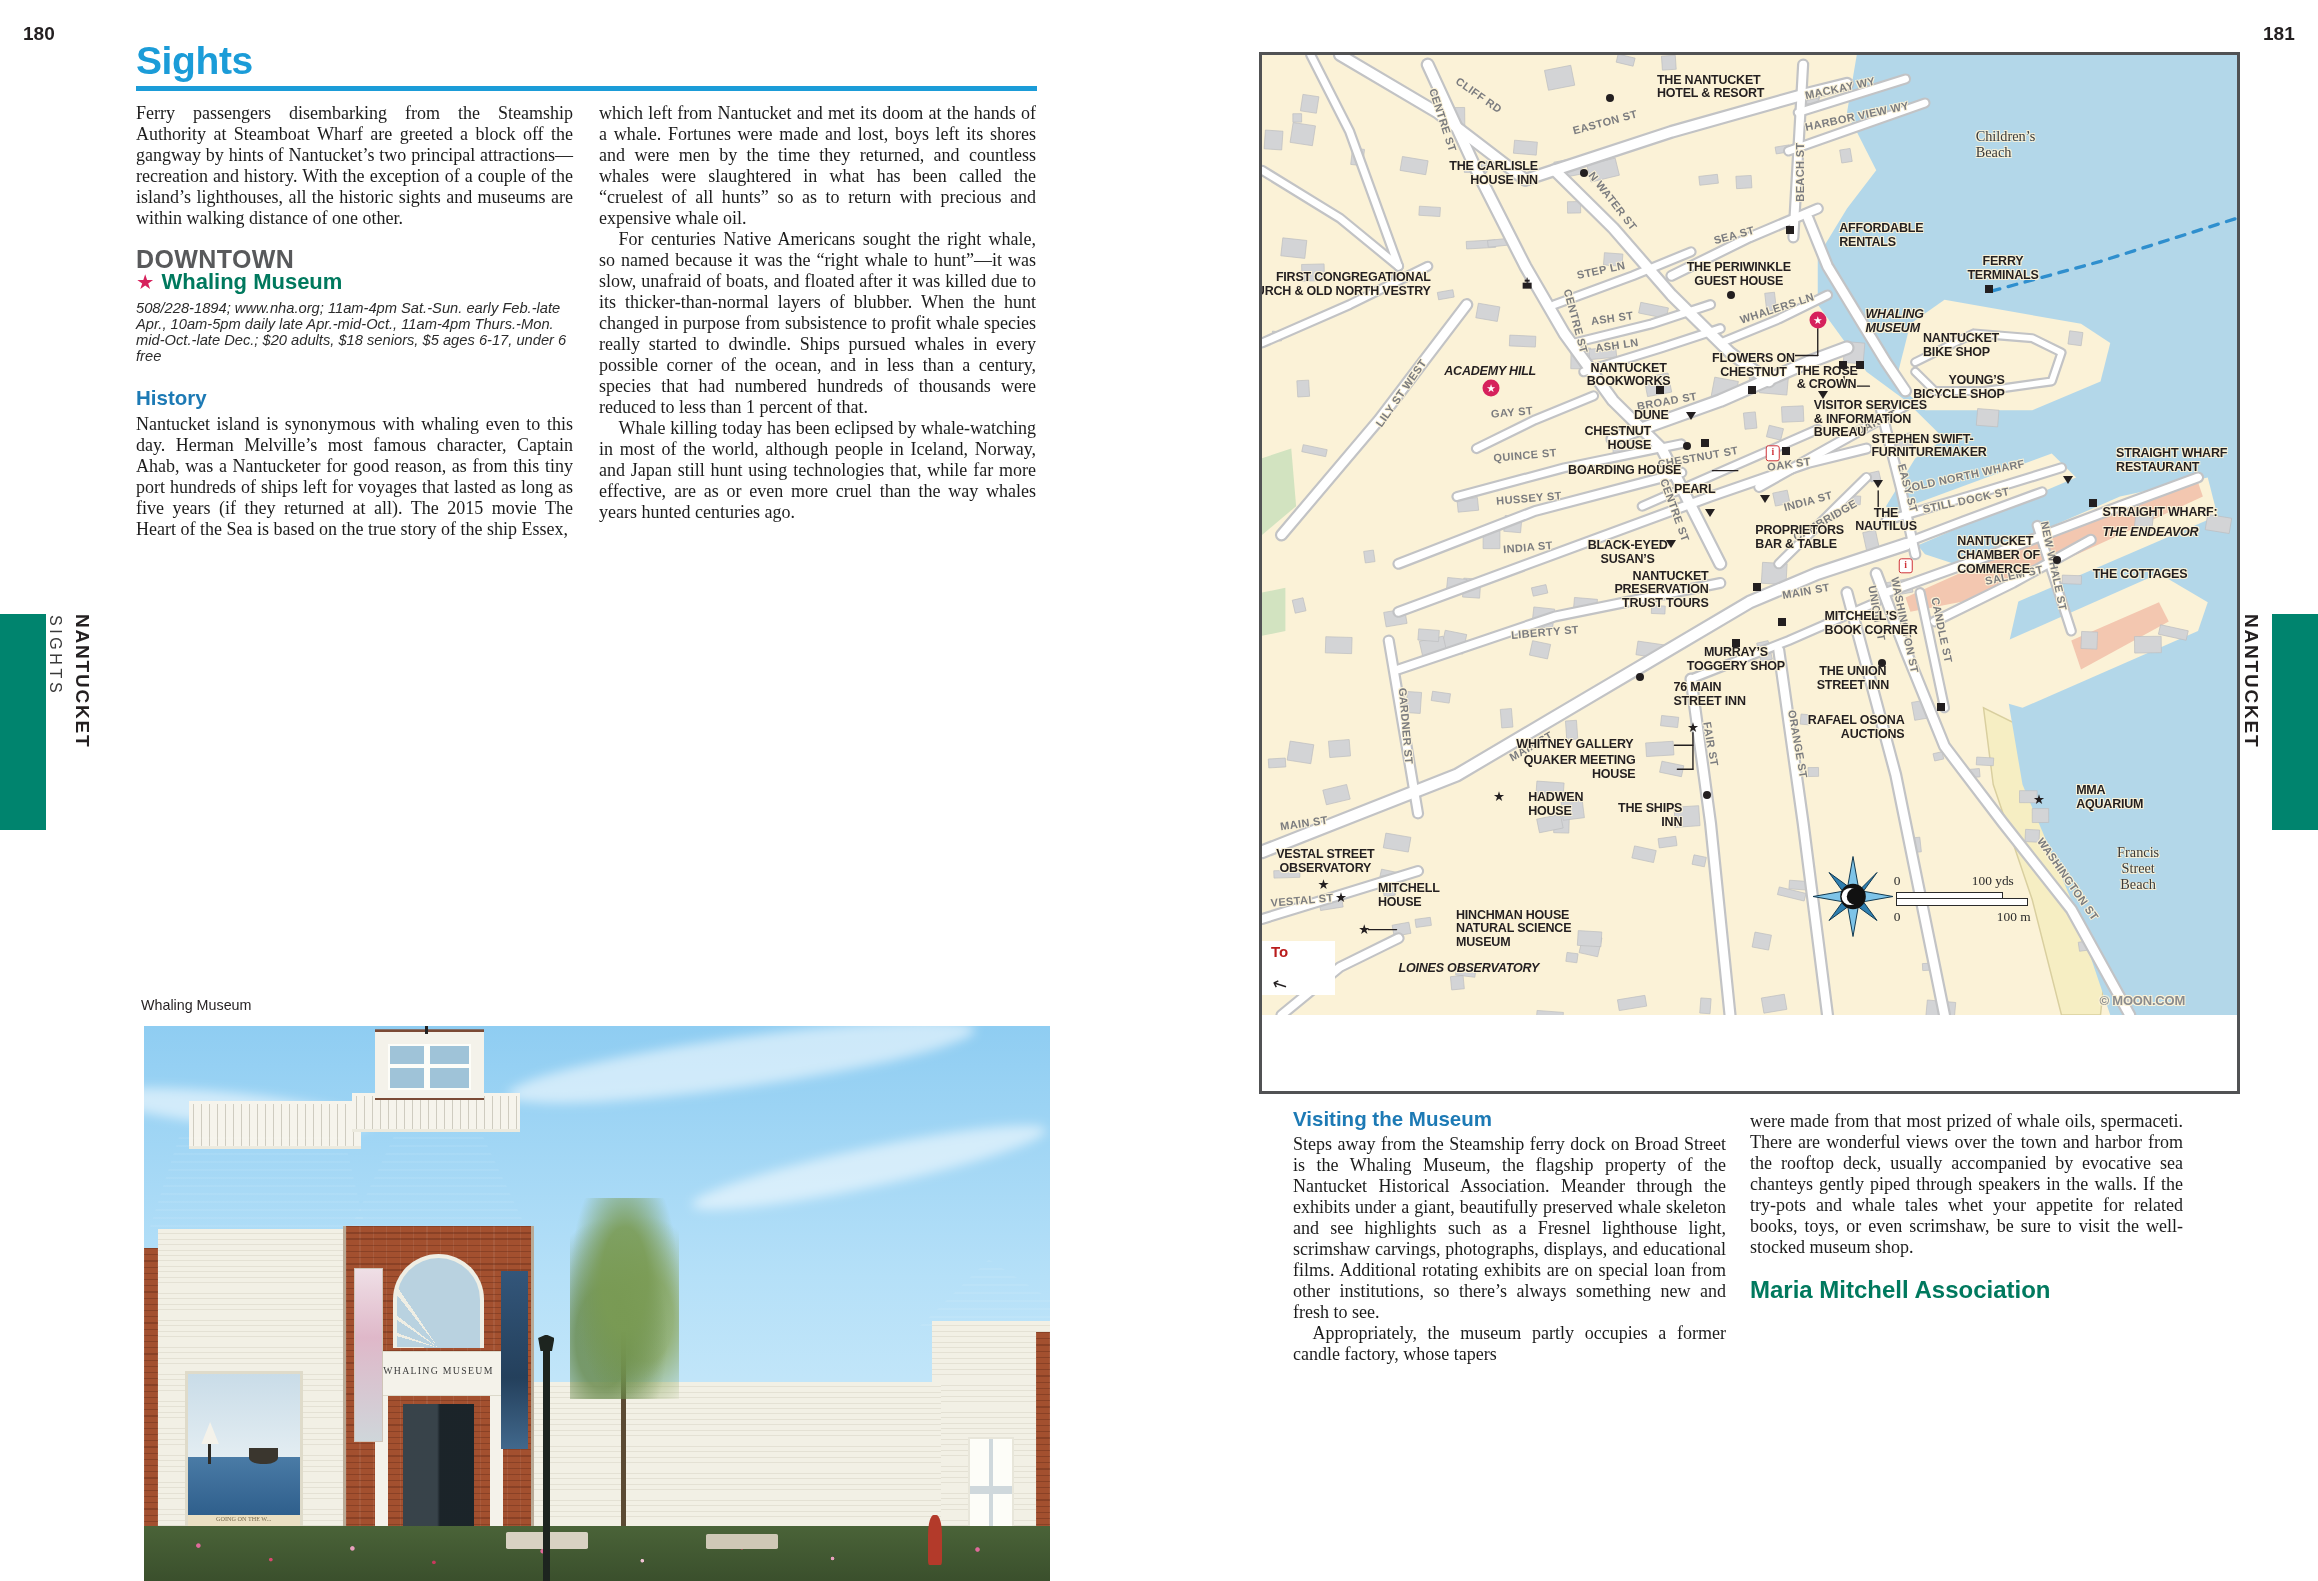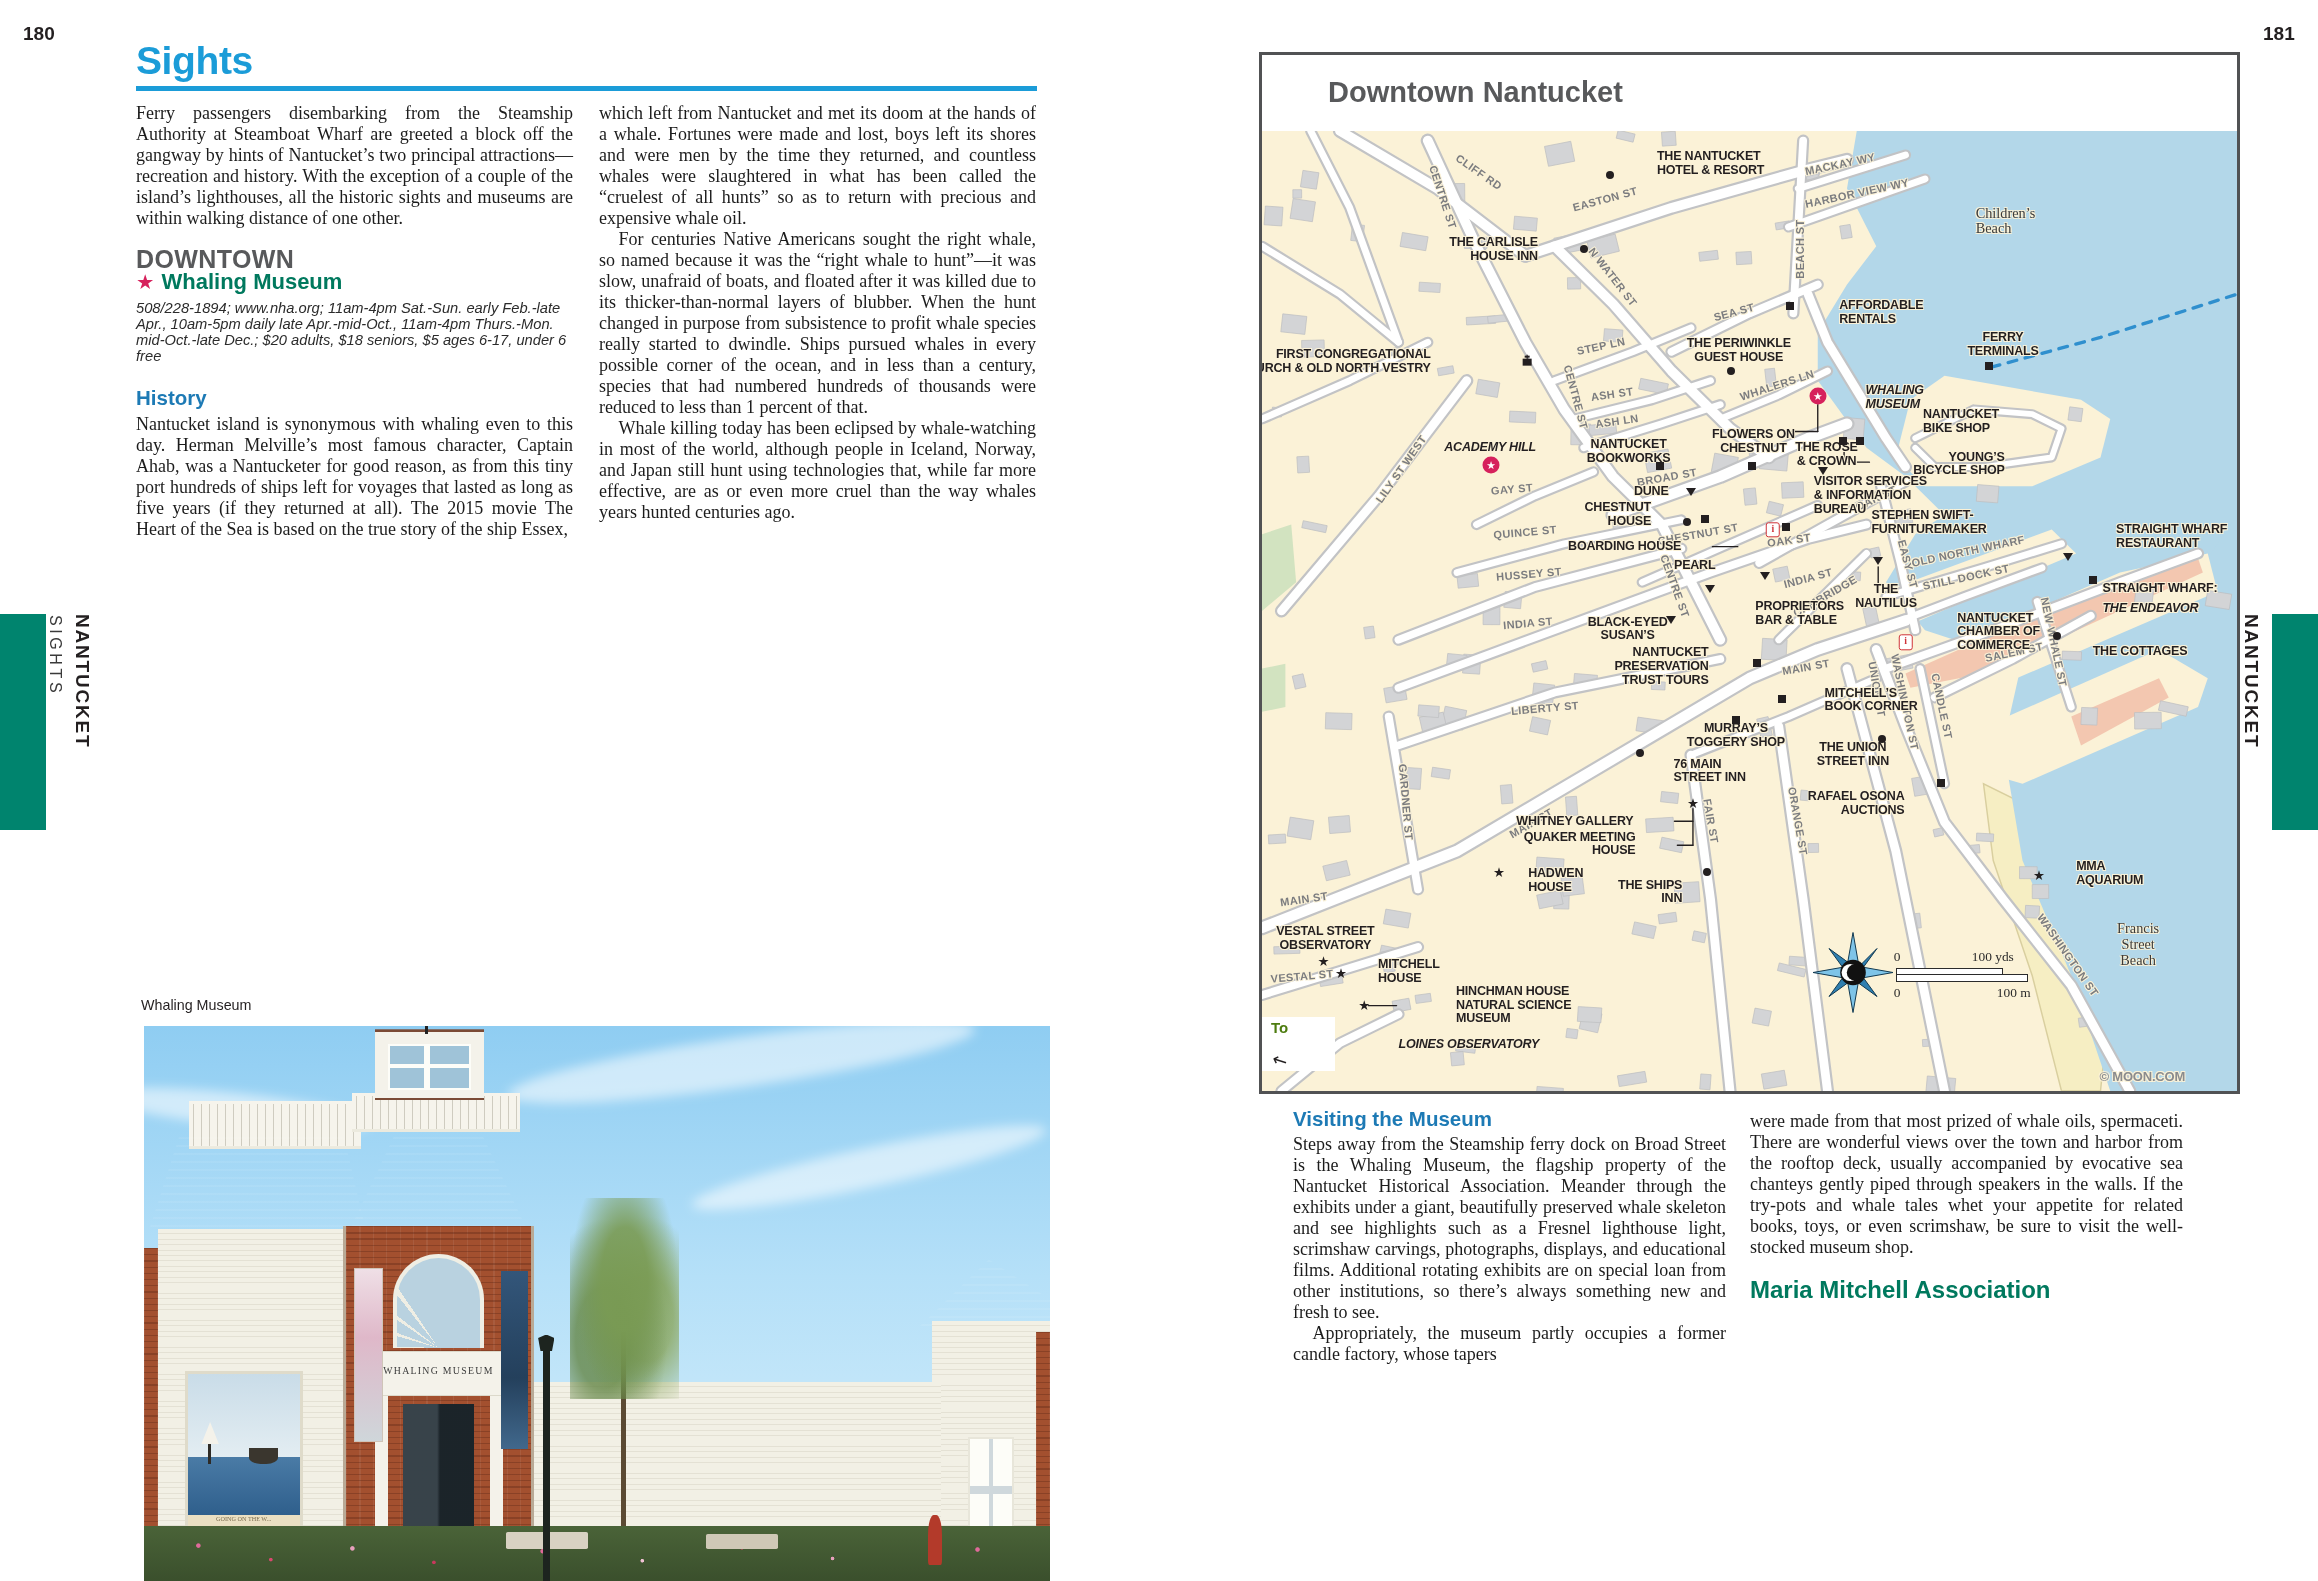--- a/index.html
+++ b/index.html
@@ -156,21 +156,20 @@
   <div class="ph" style="left:86.5%;top:88%;width:1.6%;height:9%;background:#b33a2a;border-radius:40% 40% 10% 10%;"></div>
 </div>
 
 <div class="abs pagenum" style="left:2263px;top:23px;">181</div>
 
 <div class="abs tabblock" style="left:2272px;top:614px;"></div>
 <div class="abs tabtxt b" style="left:2240px;top:614px;">NANTUCKET</div>
 <div class="abs tabtxt s" style="left:2217px;top:615px;">SIGHTS</div>
 
 <div id="map-frame" class="abs" style="left:1259px;top:52px;width:975px;height:1036px;">
-  <div id="map-title">Downtown Nantucket</div>
   <div id="map-area">
     <svg id="map-svg" viewBox="0 0 100 100" preserveAspectRatio="none">
         <polygon points="0,42 3,41 3.5,47 0,50" fill="#d2e3c0"></polygon>
         <polygon points="0,56 2.4,55.5 2.4,60 0,60.5" fill="#d2e3c0"></polygon>
         <polygon points="65.5,6 72,5 73.5,12 67,14.5" fill="#f6eec3" stroke="#d9cf9f" stroke-width="0.15"></polygon>
         <polygon points="78,70 83,80 87,90 86,100 82,100 79,88 75,76 74,68" fill="#f6eec3" stroke="#d9cf9f" stroke-width="0.15"></polygon>
         <polygon points="61,0 100,0 100,58 83,52 77,55 68,52 64,47 67,42 70,40 66,36 62,33 57,26 57,21 60,16 63,12 60,6" fill="#b3d7e9"></polygon>
         <polygon points="100,40 100,100 87,100 83,88 78,76 76,64 78,55 88,50 96,46" fill="#b3d7e9"></polygon>
         <polygon points="65,34 66.5,28 70,25.5 84,28 87,30 86,34 79,37 68,37" fill="#fbf2d7"></polygon>
         <polygon points="61,49 81,41.5 83.5,44 64,52.5" fill="#fbf2d7"></polygon>
@@ -604,21 +603,21 @@
     <div class="abs" style="left:64.8%;top:85.2%;width:143px;height:59px;">
       <div class="scale-lbl" style="left:0;top:0;">0</div>
       <div class="scale-lbl" style="left:78px;top:0;">100 yds</div>
       <div class="scale-bar" style="left:1.8px;top:19px;width:105px;height:6.2px;"></div>
       <div class="scale-bar" style="left:1.8px;top:25px;width:130px;height:6.2px;"></div>
       <div class="scale-lbl" style="left:0;top:36px;">0</div>
       <div class="scale-lbl" style="left:103px;top:36px;">100 m</div>
     </div>
 
     <div class="abs" style="left:0;top:92.3%;width:7.5%;height:5.6%;background:#ffffff;">
-      <div style="position:absolute;left:9px;top:1.8px;font-family:'Liberation Sans',sans-serif;font-weight:bold;font-size:15px;color:#4d7c0f;">To</div>
+      <div style="position:absolute;left:9px;top:1.8px;font-family:'Liberation Sans',sans-serif;font-weight:bold;font-size:15px;color:#b91c1c;">To</div>
     </div>
     <div class="toarrow" style="left:1.0%;top:95.8%;">→</div>
   </div>
 </div>
 
 <div class="abs col" style="left:1293px;top:1108px;width:433px;">
   <h3 class="blue" style="margin-top:0;">Visiting the Museum</h3>
   <p>Steps away from the Steamship ferry dock on Broad Street is the Whaling Museum, the flagship property of the Nantucket Historical Association. Meander through the exhibits under a giant, beautifully preserved whale skeleton and see highlights such as a Fresnel lighthouse light, scrimshaw carvings, photographs, displays, and educational films. Additional rotating exhibits are on special loan from other institutions, so there’s always something new and fresh to see.</p>
   <p class="ind">Appropriately, the museum partly occupies a former candle factory, whose tapers</p>
 </div>

